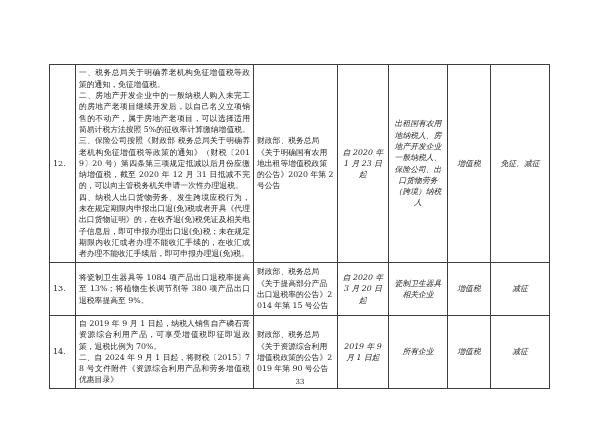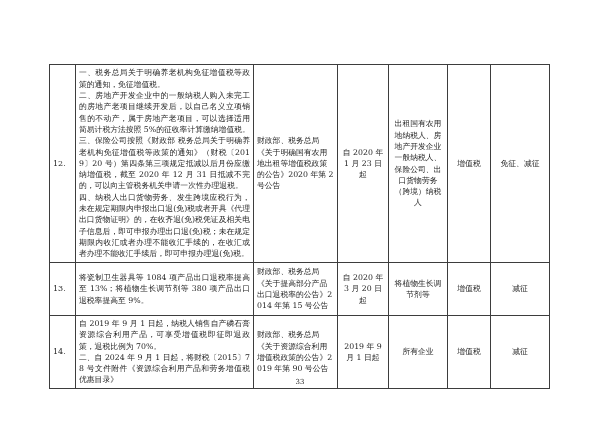--- a/index.html
+++ b/index.html
@@ -32,21 +32,21 @@
     overflow:hidden;
     word-break:break-all;
   }
   .row-12 { height:198px; }
   .row-13 { height:53px; }
   .row-14 { height:54px; }
   td.c-no   { text-align:left; font-size:8px; padding:0 1px; }
   td.c-desc { text-align:justify; text-justify:inter-character; vertical-align:top; padding:3px 4px 2px 6px; }
   td.c-desc p { text-align:justify; text-justify:inter-character; }
   td.c-doc  { text-align:left; padding:2px 4px; }
-  td.c-ctr  { text-align:center; }
+  td.c-ctr  { text-align:center;font-style:italic; }
   .page-number {
     position:absolute;
     left:0; top:378px;
     width:600px;
     text-align:center;
     font-size:7px;
     color:#2a2a2a;
   }
 </style>
 </head>
@@ -80,21 +80,21 @@
         <td class="c-ctr">免征、减征</td>
       </tr>
 
       <tr class="row-13">
         <td class="c-no">13.</td>
         <td class="c-desc">
           <p>将瓷制卫生器具等 1084 项产品出口退税率提高至 13%；将植物生长调节剂等 380 项产品出口退税率提高至 9%。</p>
         </td>
         <td class="c-doc">财政部、税务总局《关于提高部分产品出口退税率的公告》2014 年第 15 号公告</td>
         <td class="c-ctr">自 2020 年 3 月 20 日起</td>
-        <td class="c-ctr">将植物生长调节剂等</td>
+        <td class="c-ctr">瓷制卫生器具相关企业</td>
         <td class="c-ctr">增值税</td>
         <td class="c-ctr">减征</td>
       </tr>
 
       <tr class="row-14">
         <td class="c-no">14.</td>
         <td class="c-desc">
           <p>自 2019 年 9 月 1 日起，纳税人销售自产磷石膏资源综合利用产品，可享受增值税即征即退政策，退税比例为 70%。</p>
           <p>二、自 2024 年 9 月 1 日起，将财税〔2015〕78 号文件附件《资源综合利用产品和劳务增值税优惠目录》</p>
         </td>

